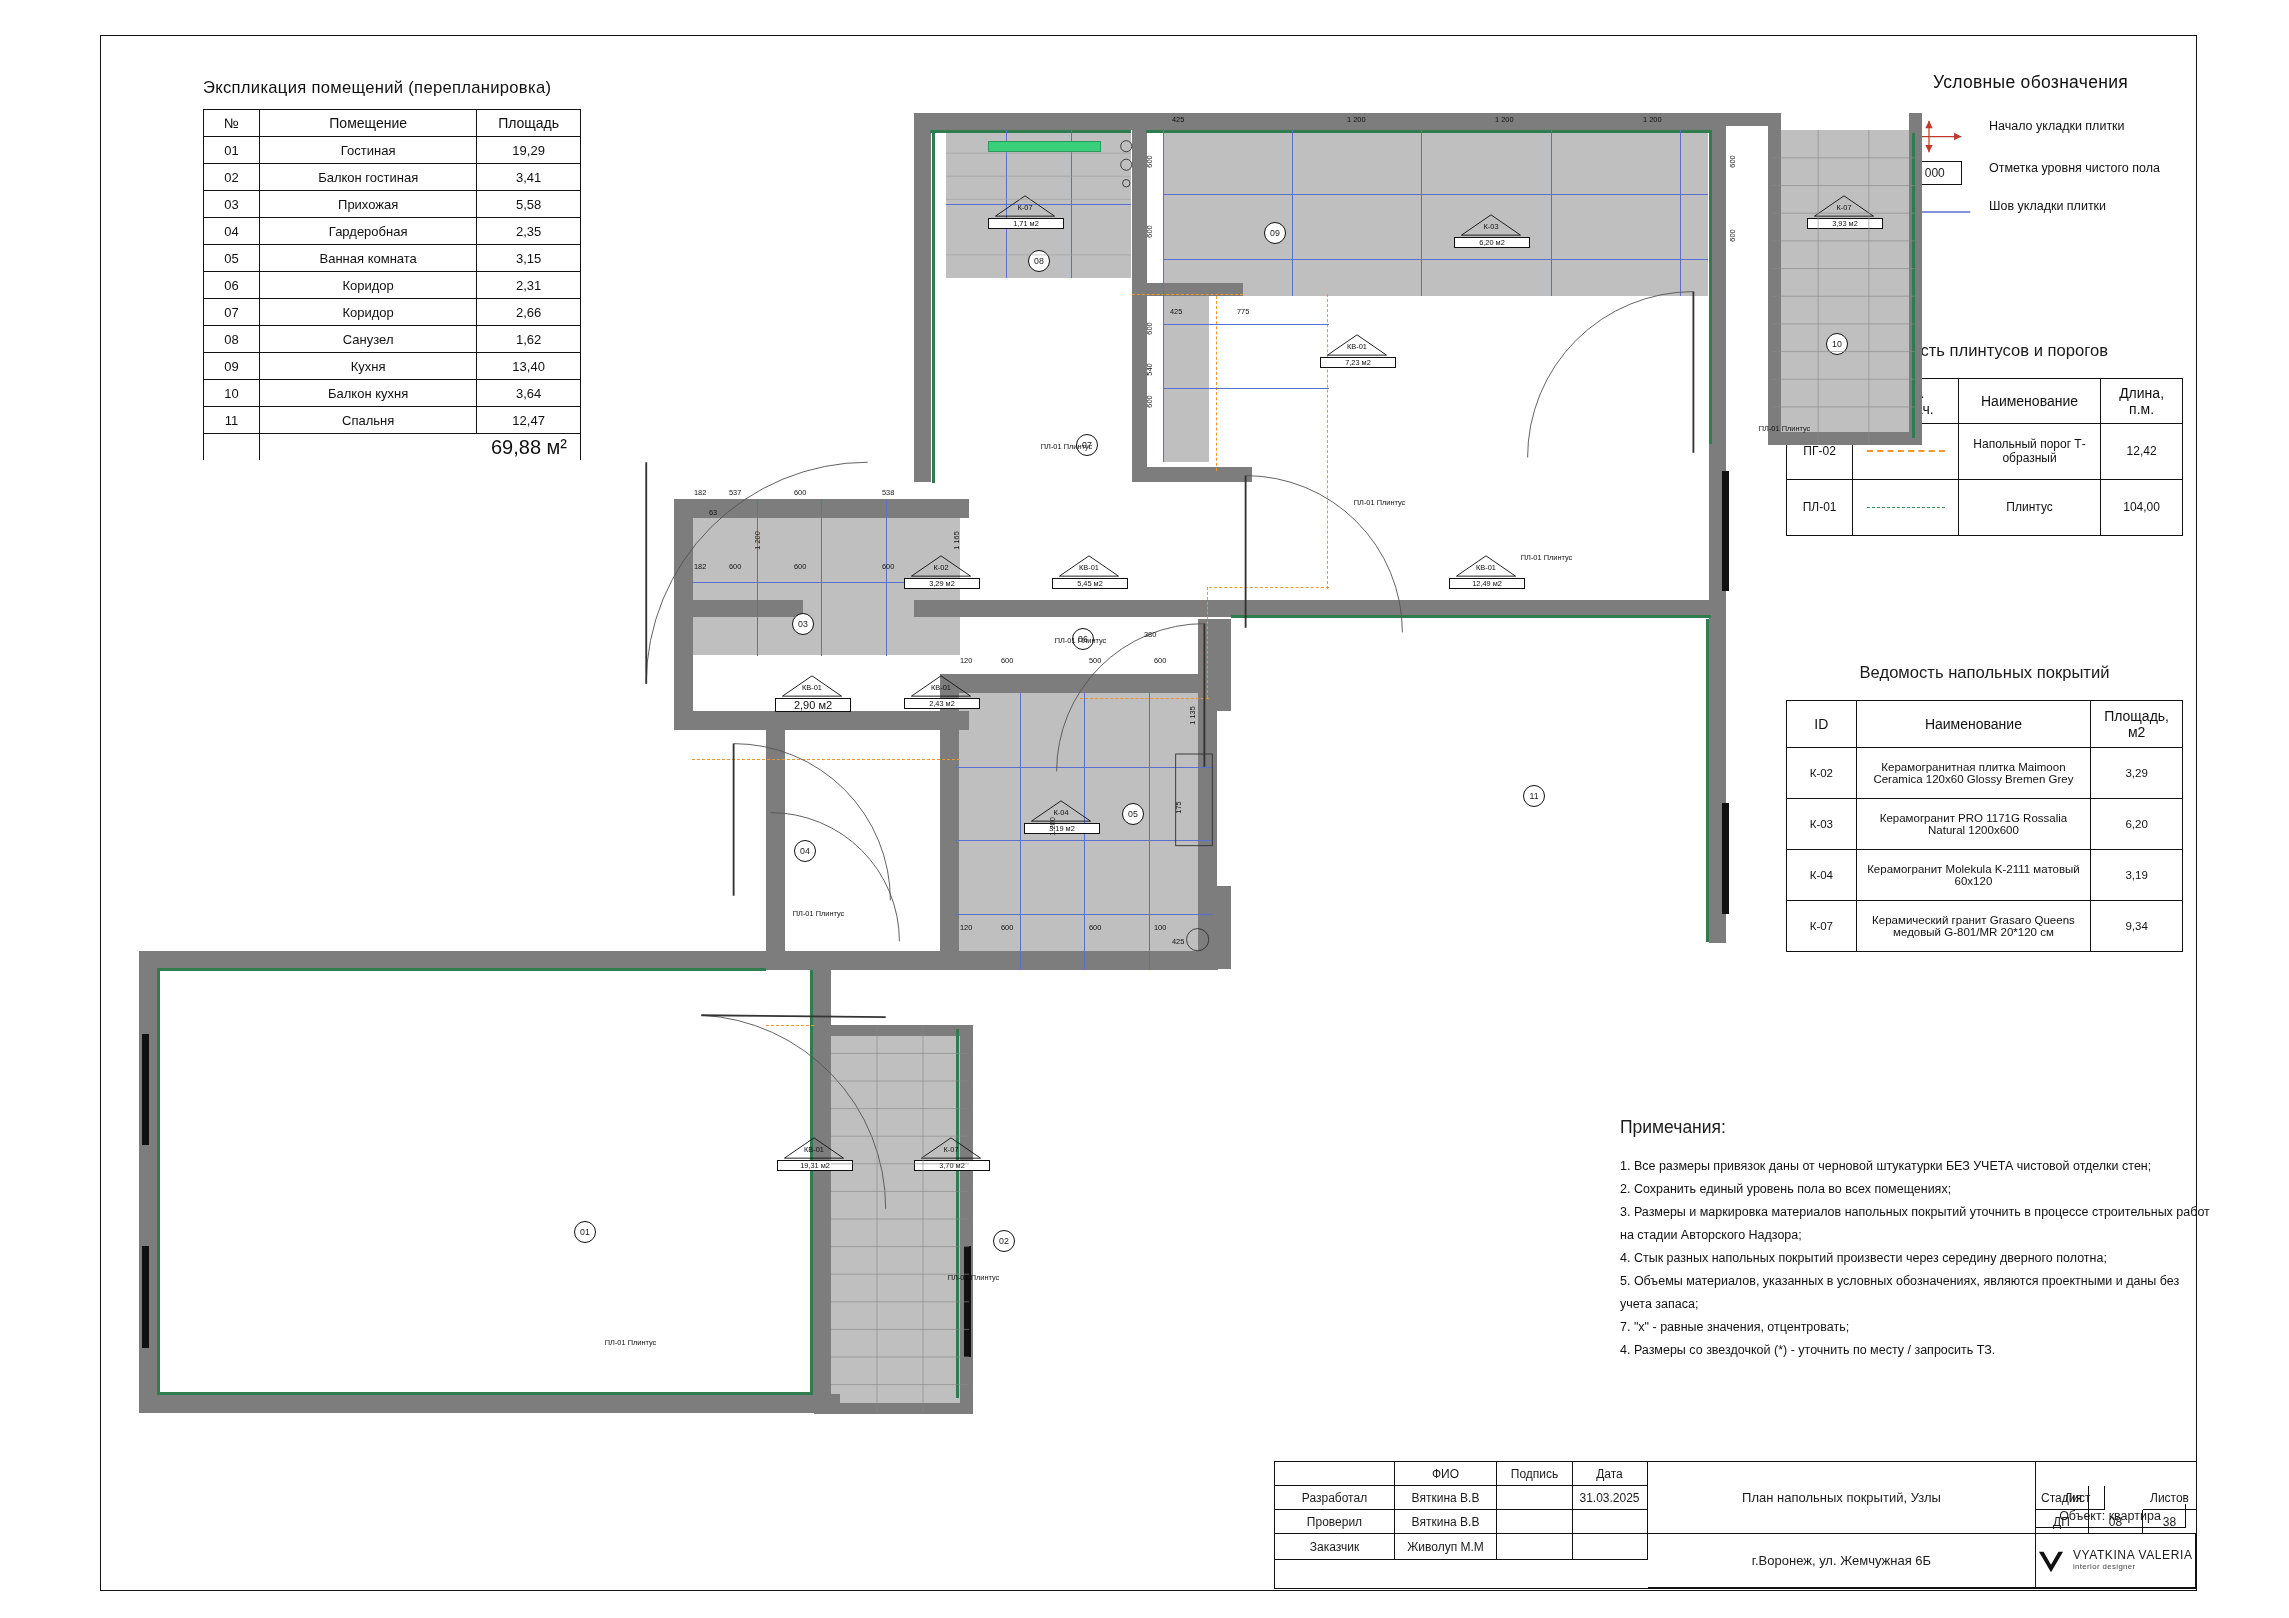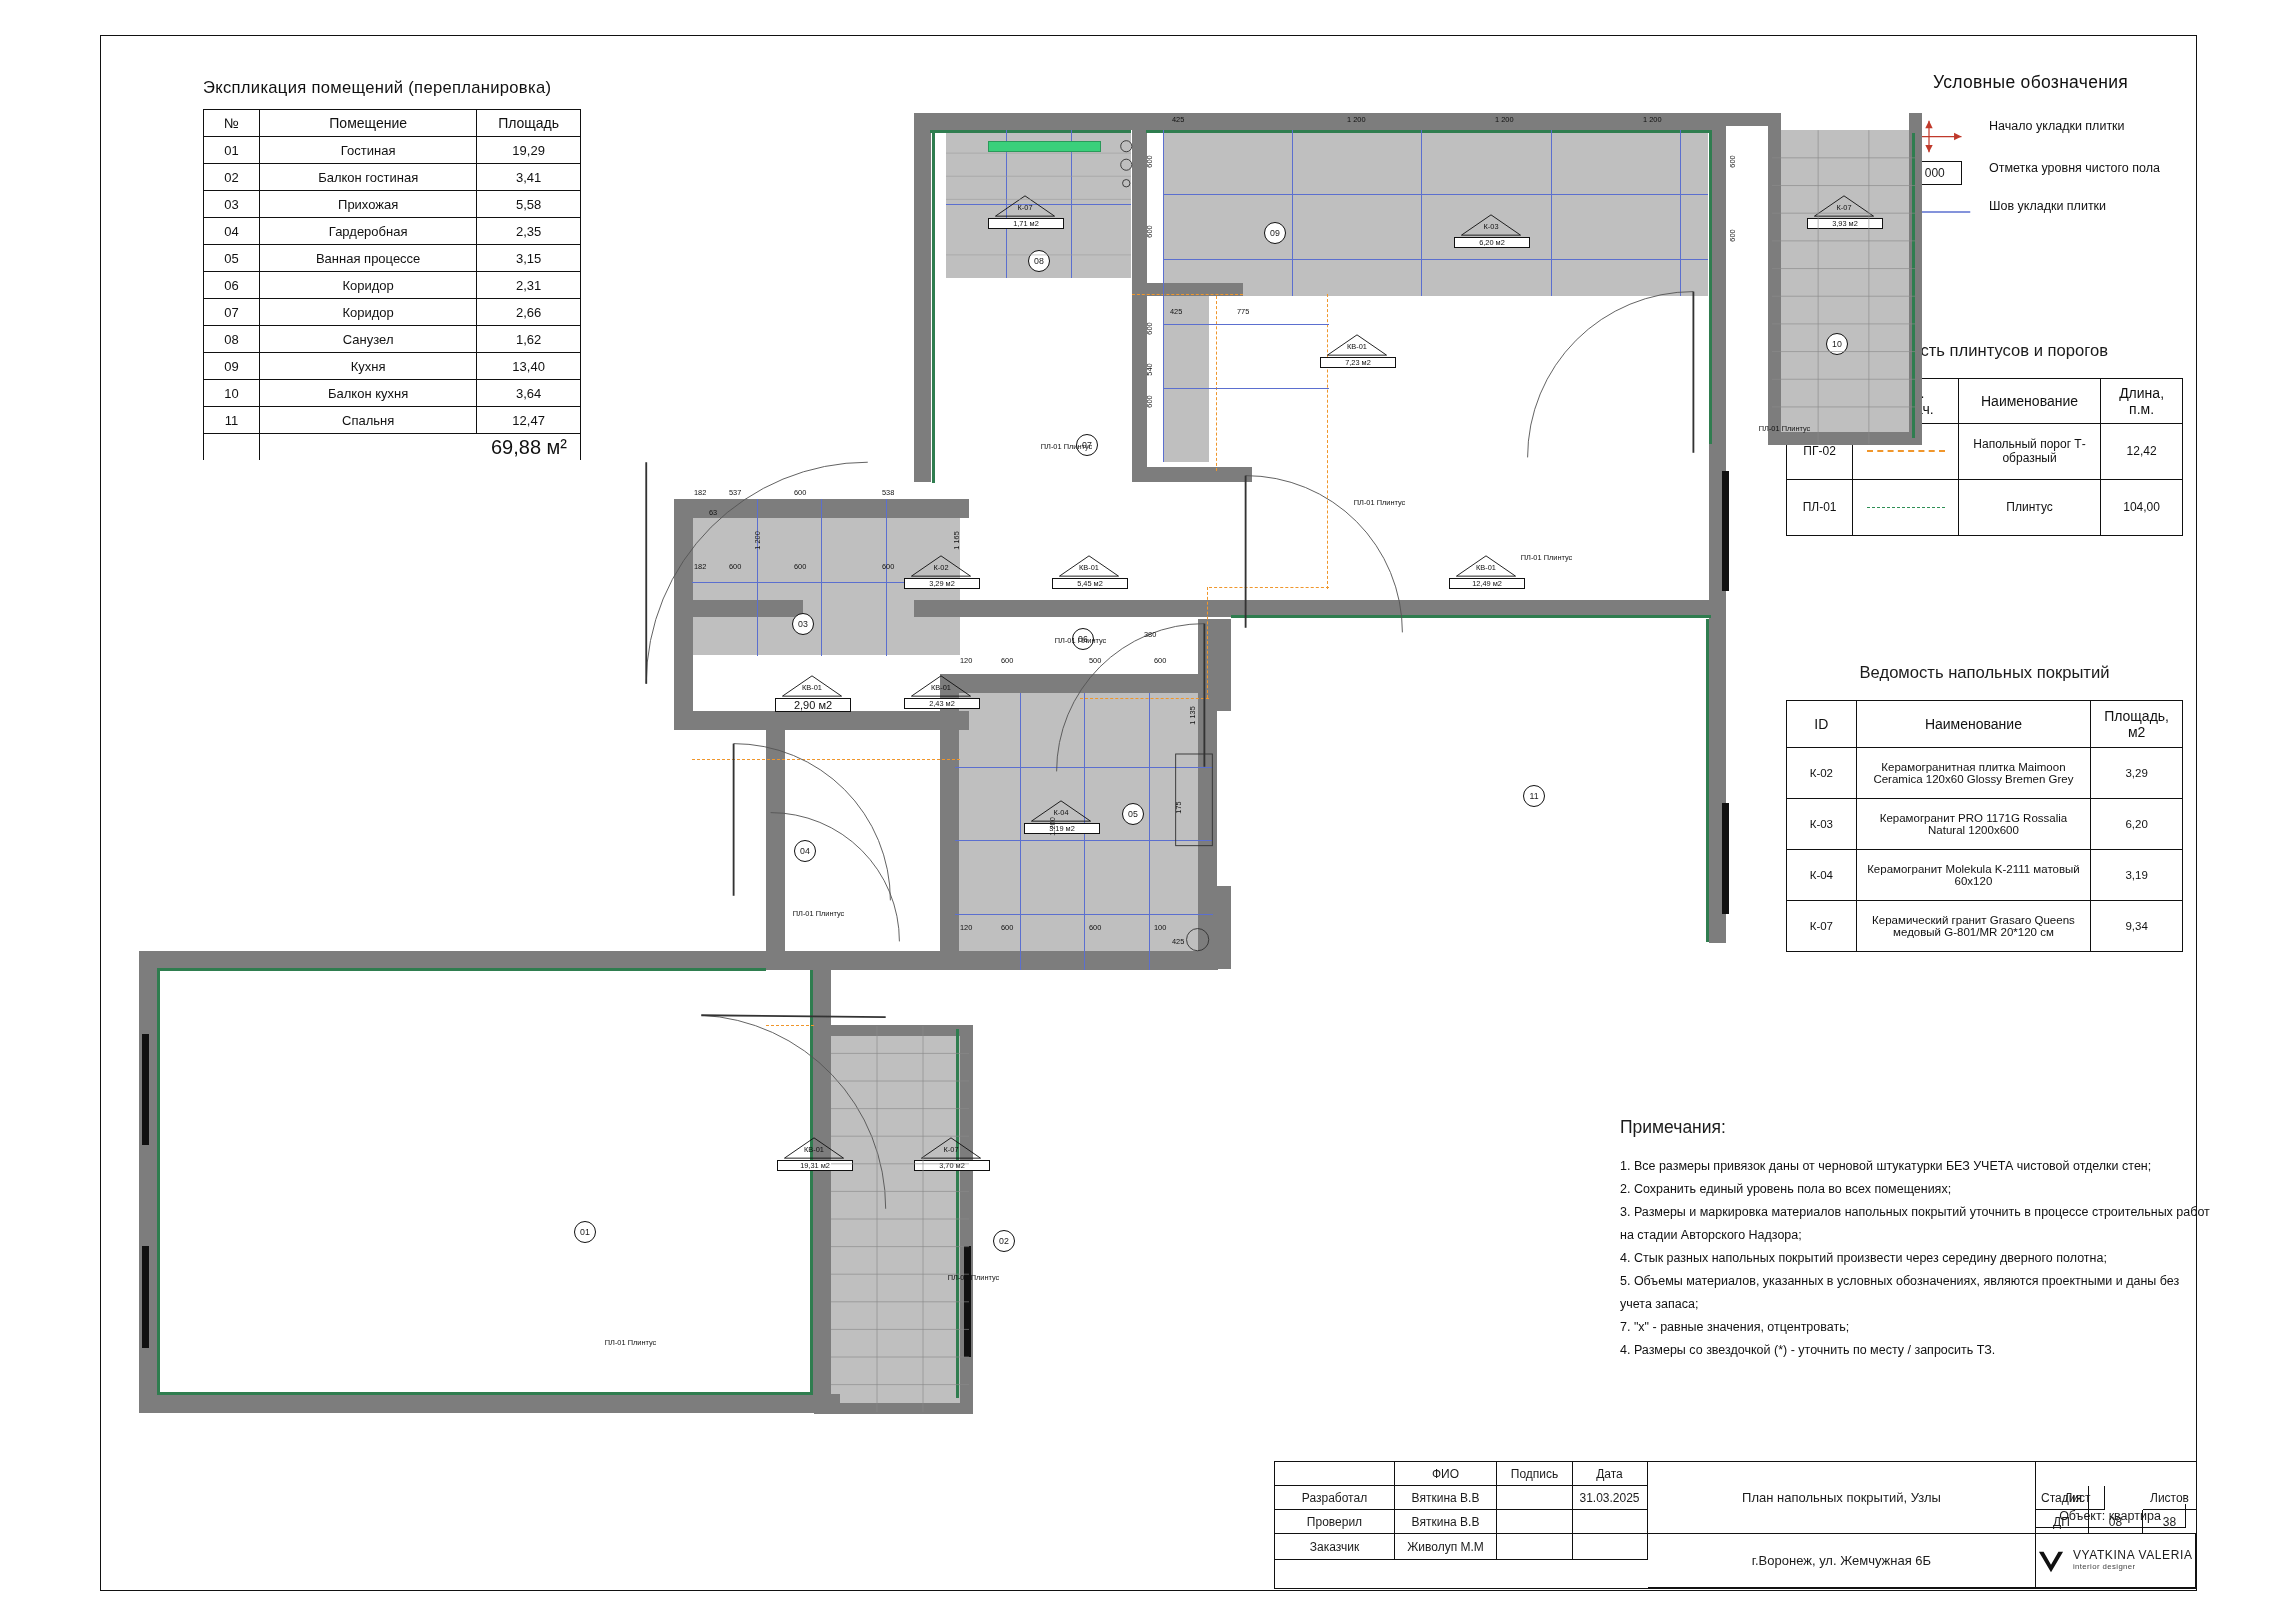--- a/index.html
+++ b/index.html
@@ -102,21 +102,21 @@
             <td class="nameCell">Прихожая</td>
             <td>5,58</td>
           </tr>
         <tr>
             <td>04</td>
             <td class="nameCell">Гардеробная</td>
             <td>2,35</td>
           </tr>
         <tr>
             <td>05</td>
-            <td class="nameCell">Ванная процессе</td>
+            <td class="nameCell">Ванная комната</td>
             <td>3,15</td>
           </tr>
         <tr>
             <td>06</td>
             <td class="nameCell">Коридор</td>
             <td>2,31</td>
           </tr>
         <tr>
             <td>07</td>
             <td class="nameCell">Коридор</td>

